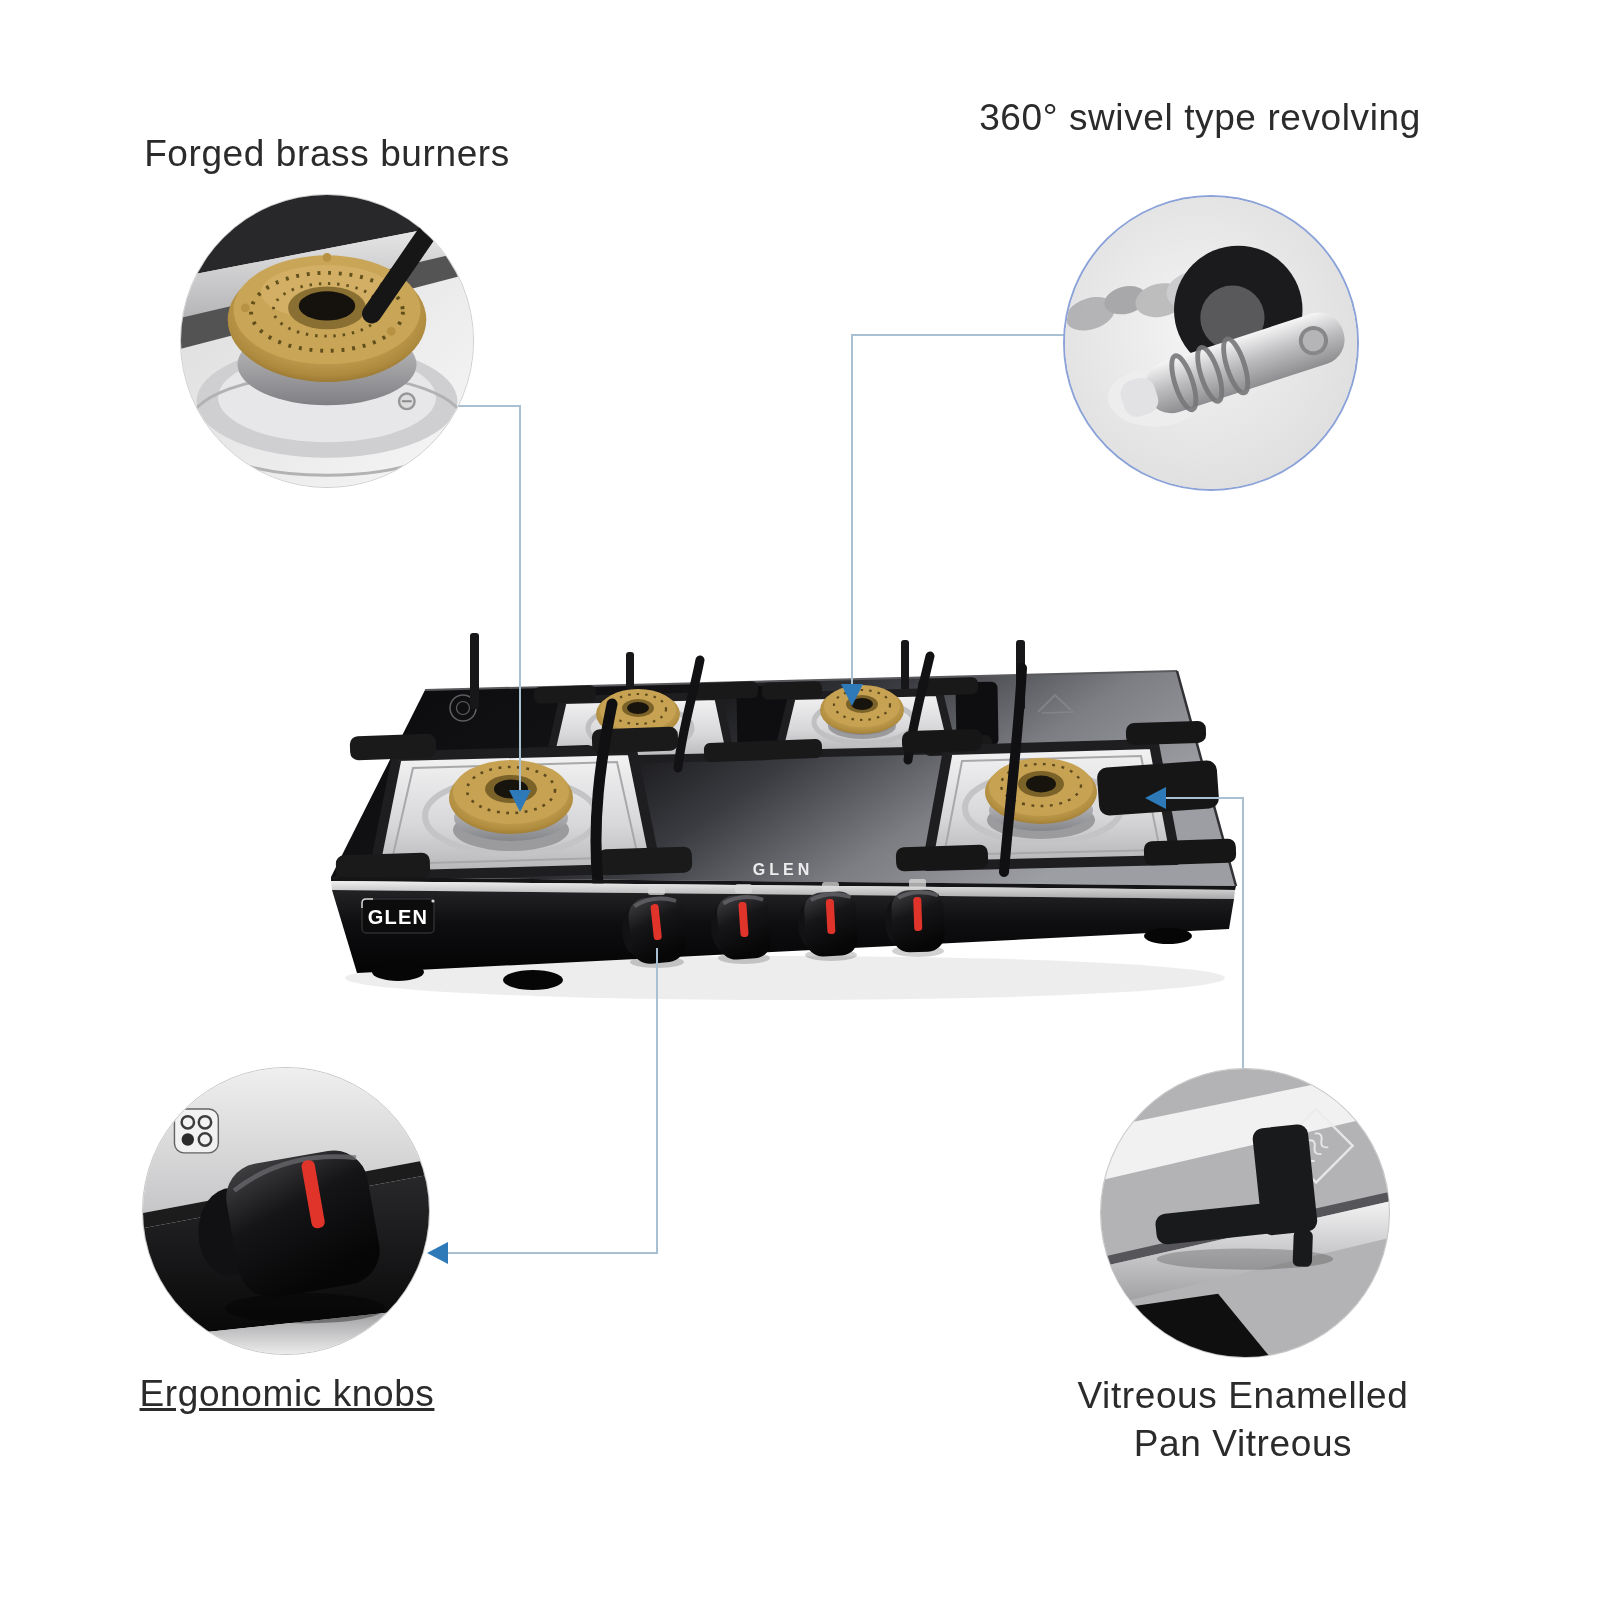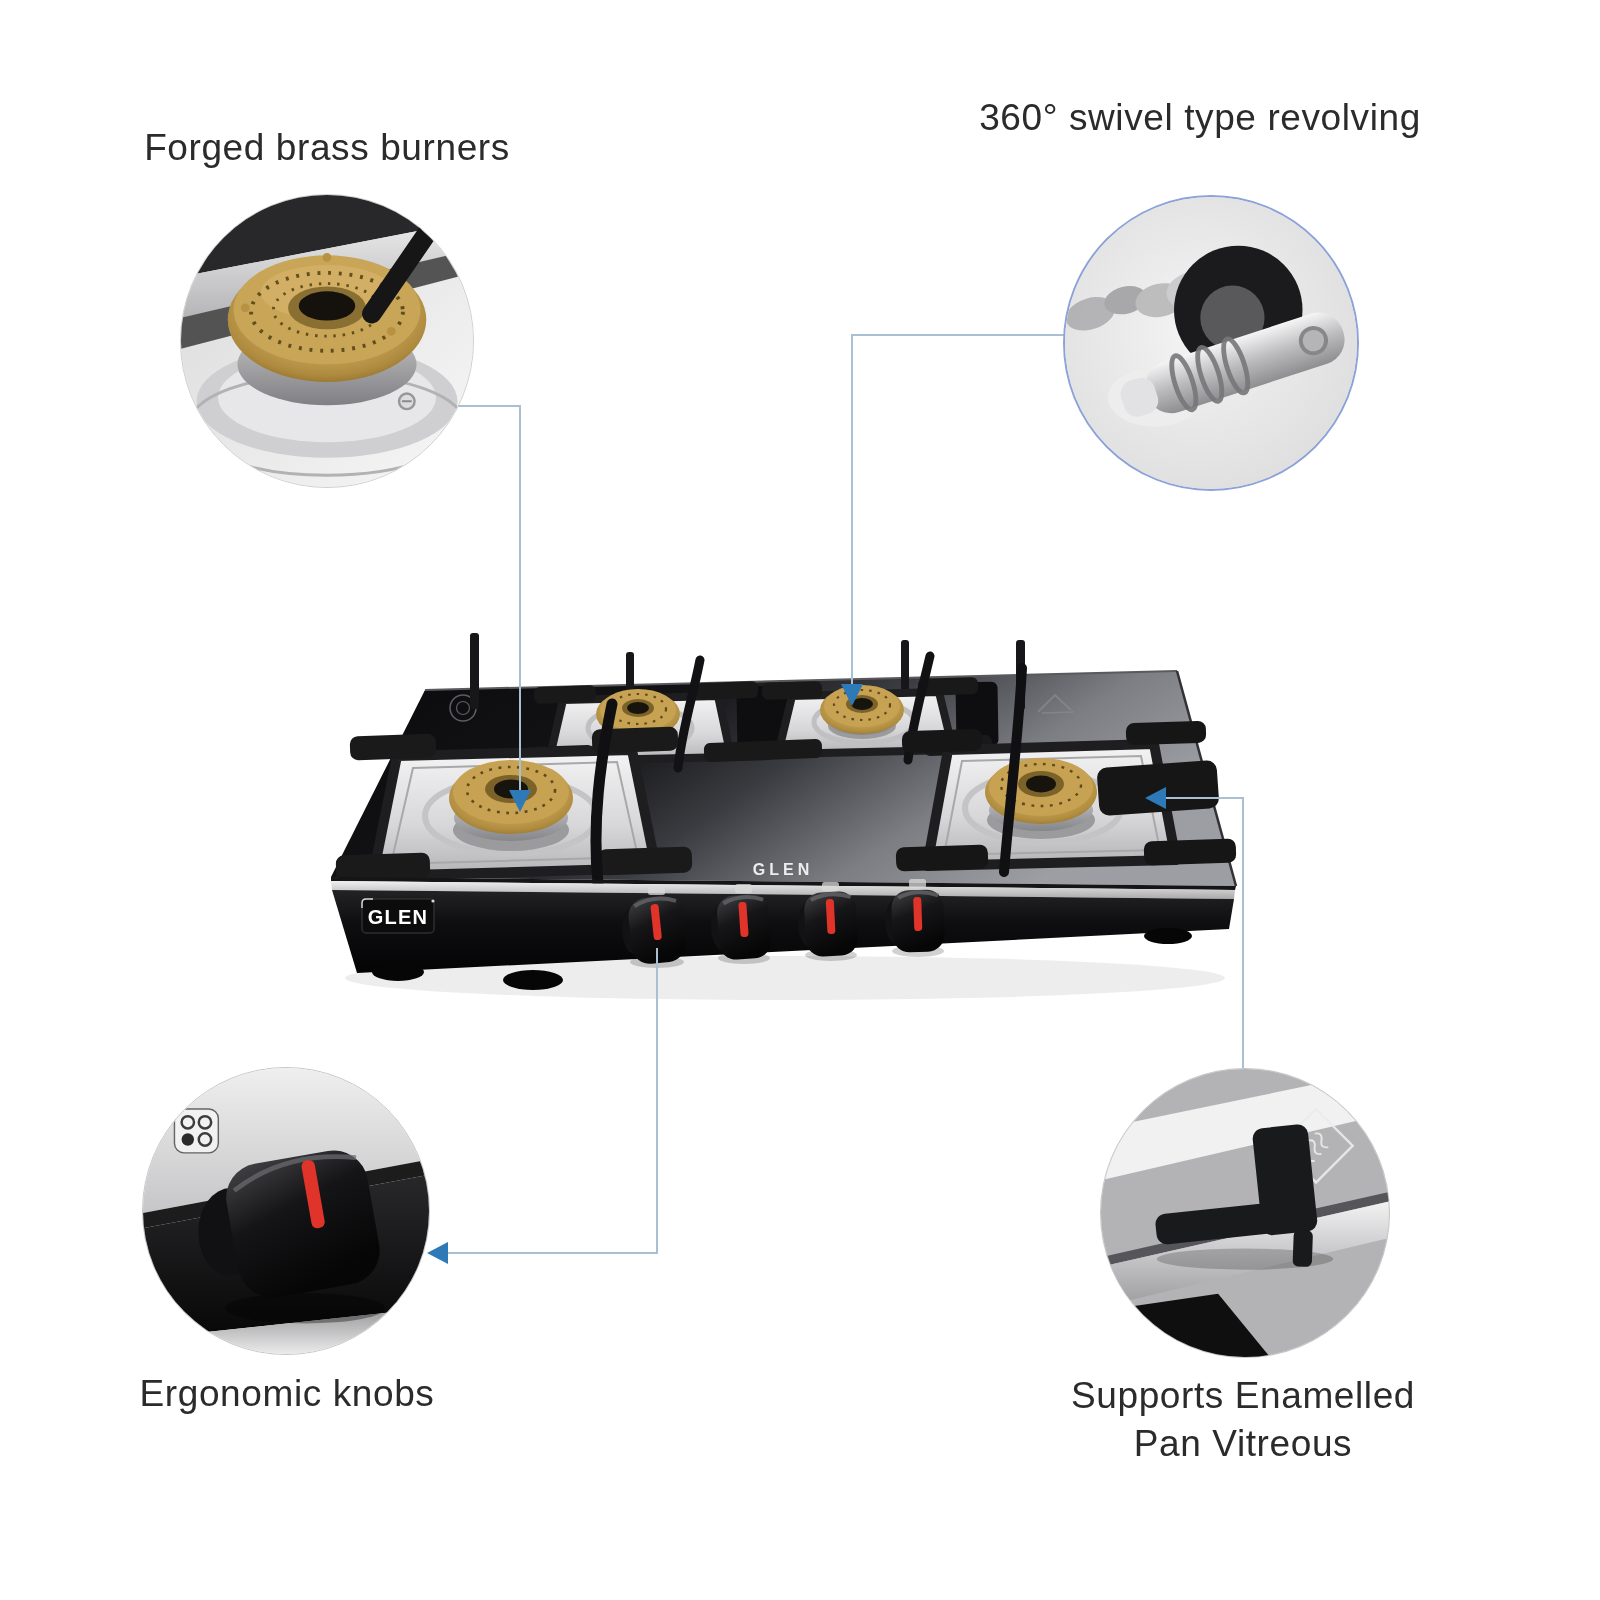--- a/index.html
+++ b/index.html
@@ -7,23 +7,23 @@
        font-family:"Liberation Sans", sans-serif;}
   .layer{position:absolute;left:0;top:0;width:1600px;height:1600px;}
   .label{position:absolute;color:#2b2b2b;font-size:37px;letter-spacing:0.6px;
          text-align:center;line-height:48px;font-weight:400;}
   .circle{position:absolute;border-radius:50%;overflow:hidden;background:#ededed;}
   .circle svg{display:block;width:100%;height:100%;}
   #circle-brass{left:180px;top:194px;width:292px;height:292px;border:1px solid #cfcfcf;}
   #circle-nozzle{left:1063px;top:195px;width:292px;height:292px;border:2px solid #8ca3d9;}
   #circle-knob{left:142px;top:1067px;width:286px;height:286px;border:1px solid #c6c6c6;}
   #circle-pansupport{left:1100px;top:1068px;width:288px;height:288px;border:1px solid #c6c6c6;}
-  #label-brass{left:77px;top:124px;width:500px;}
+  #label-brass{left:77px;top:130px;width:500px;}
   #label-nozzle{left:950px;top:94px;width:500px;}
-  #label-knobs{left:37px;top:1370px;width:500px;}
+  #label-knobs{left:37px;top:1370px;width:500px;text-decoration:underline;}
   #label-pansupports{left:993px;top:1372px;width:500px;}
 </style>
 </head>
 <body>
 
 <div class="layer">
 <svg viewBox="0 0 1600 1600" width="1600" height="1600">
   <defs>
     <linearGradient id="glassG" x1="0" y1="0" x2="1" y2="0.35">
       <stop offset="0" stop-color="#0a0a0c"></stop>
@@ -402,15 +402,15 @@
 
 <div class="label" id="label-nozzle">
   <div>360° swivel type revolving</div>
 </div>
 
 <div class="label" id="label-knobs">
   <div>Ergonomic knobs</div>
 </div>
 
 <div class="label" id="label-pansupports">
-  <div>Supports Enamelled</div>
+  <div>Vitreous Enamelled</div>
   <div>Pan Vitreous</div>
 </div>
 
 </body></html>

